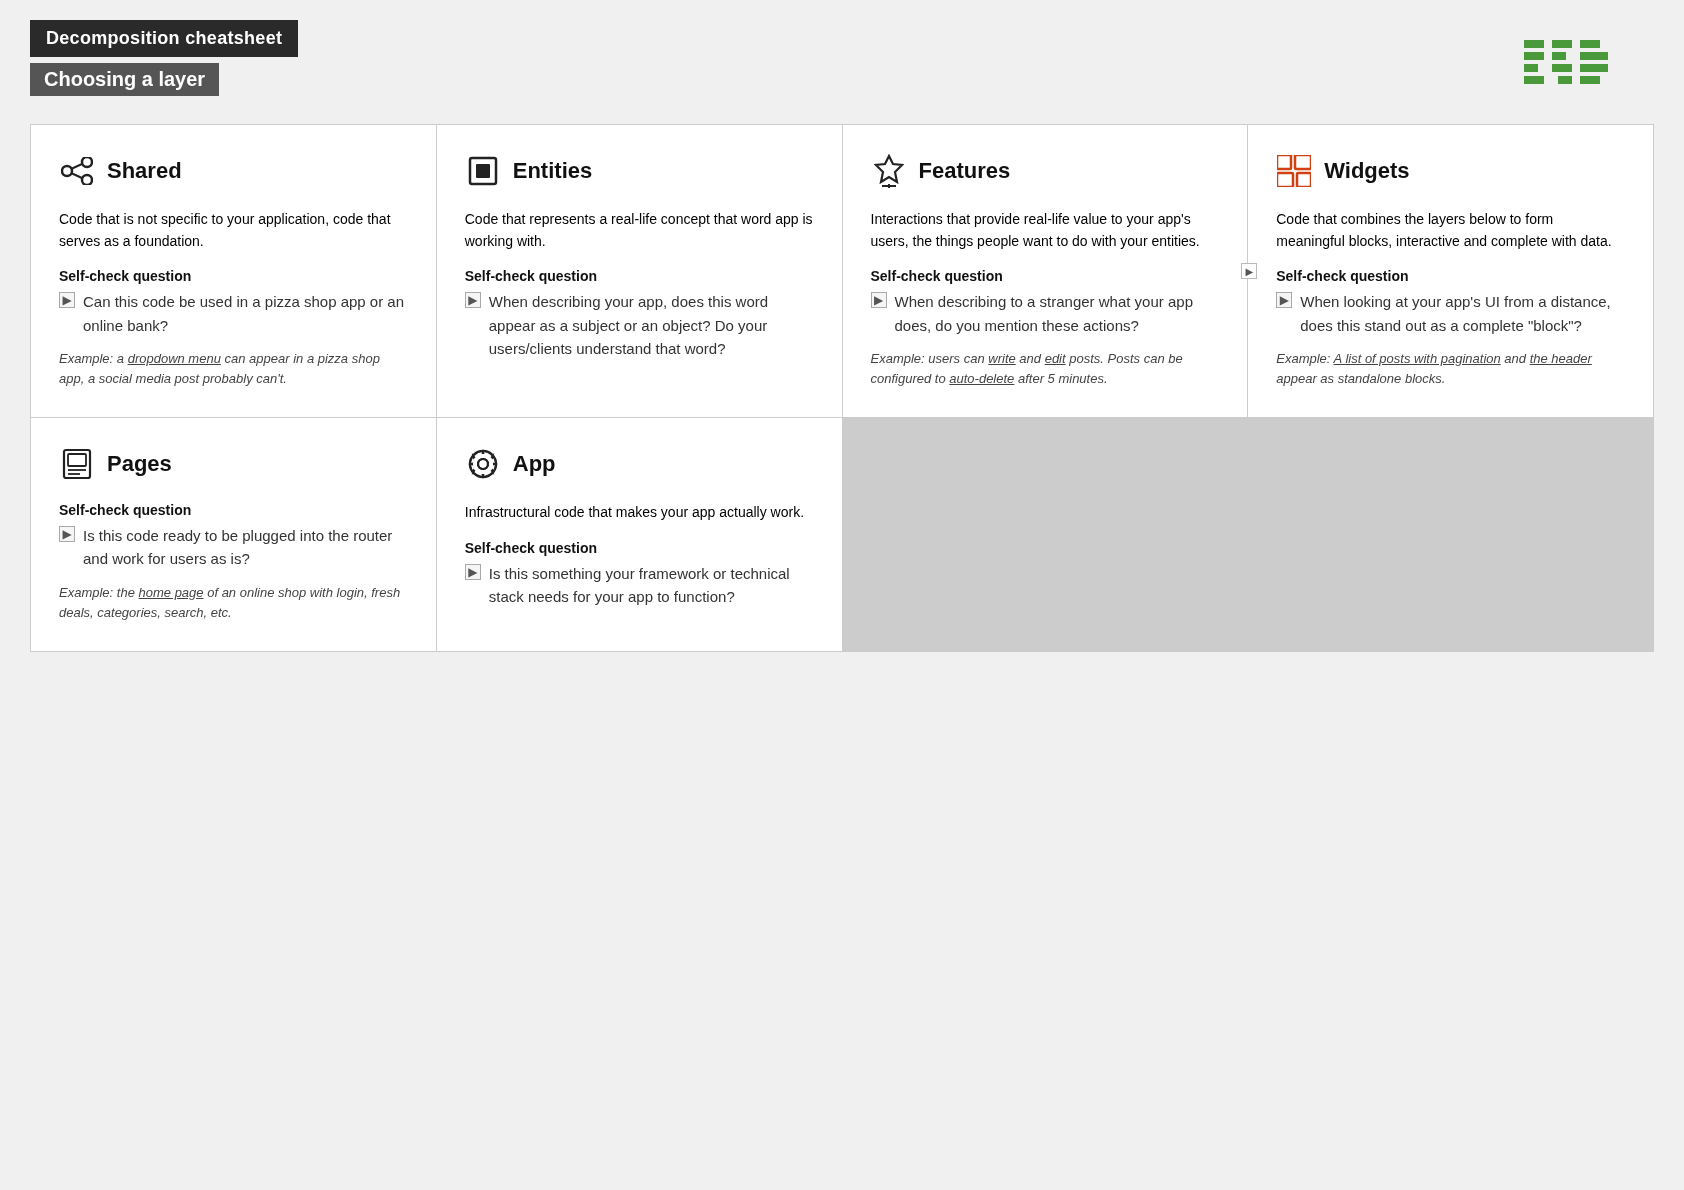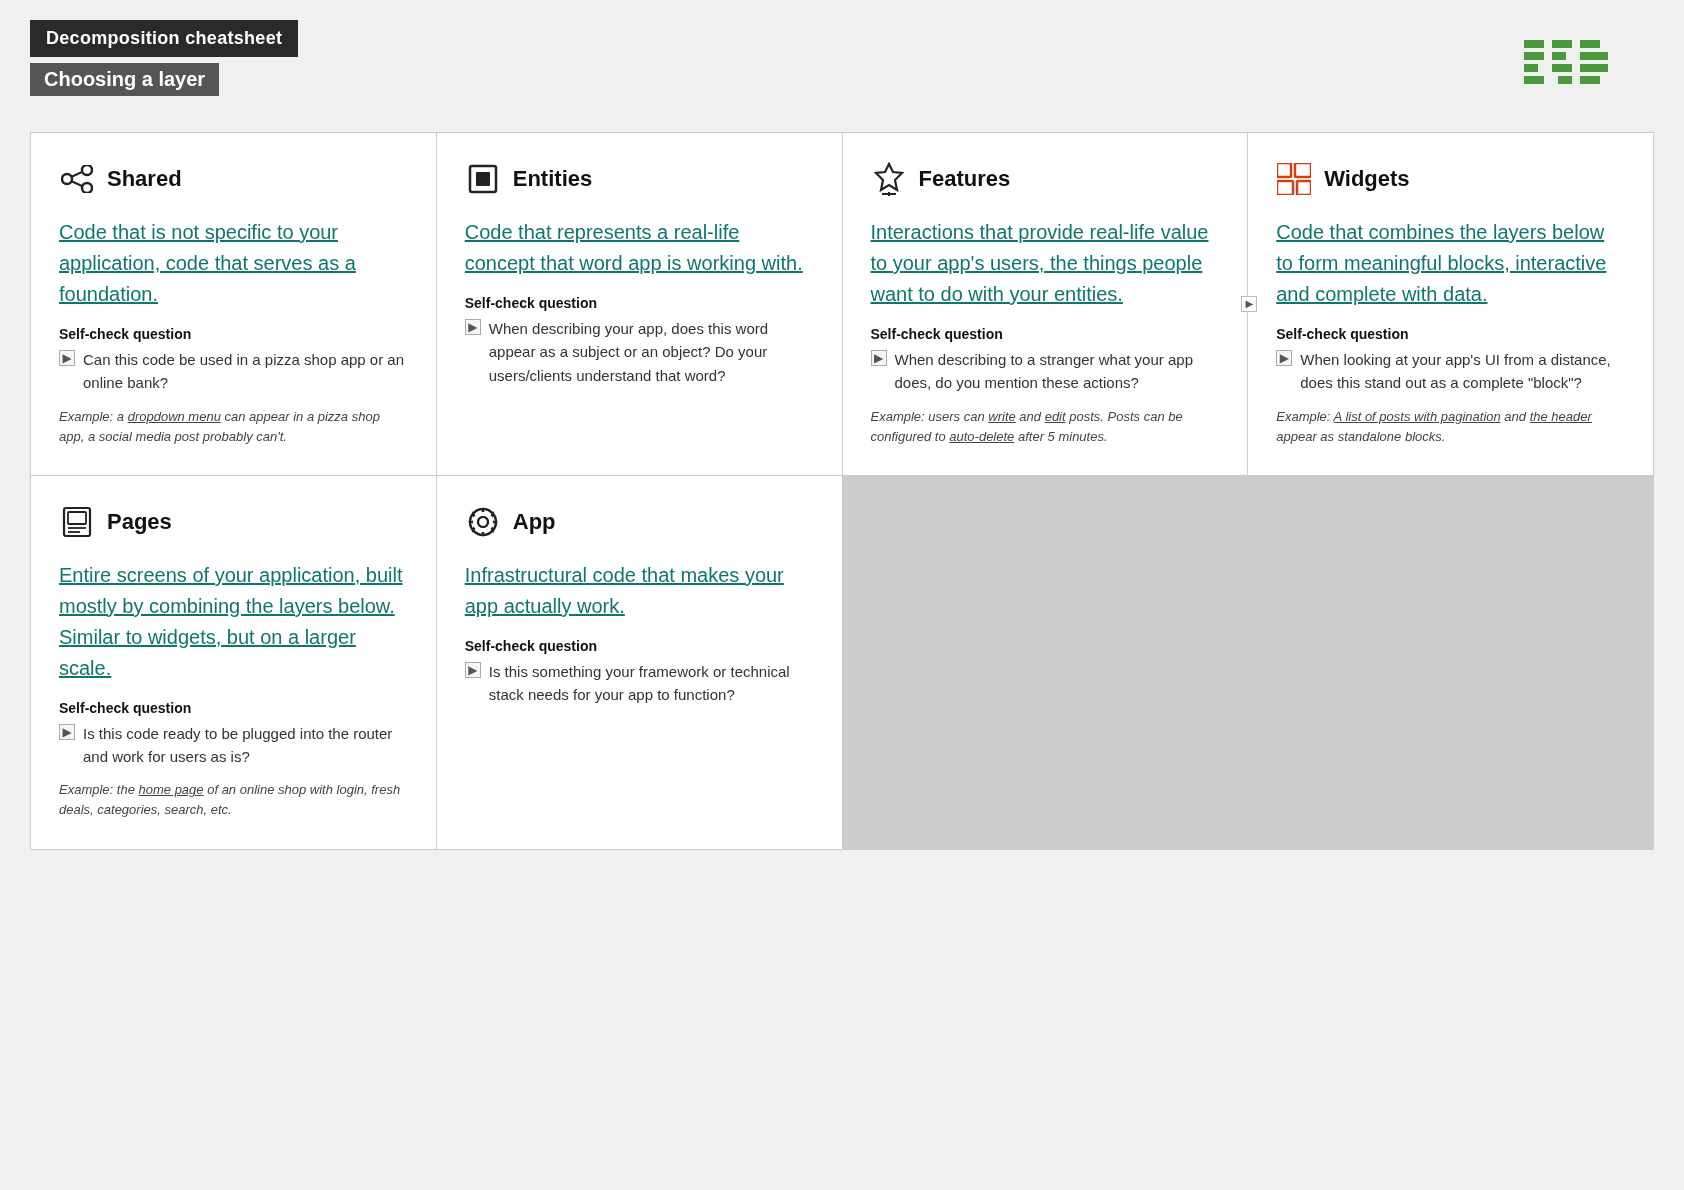--- a/index.html
+++ b/index.html
@@ -33,21 +33,21 @@
       padding: 5px 14px;
     }
     .logo-area {
       position: absolute;
       top: 20px;
       right: 40px;
     }
 
     .page-header {
       position: relative;
-      margin-bottom: 36px;
+      margin-bottom: 28px;
     }
 
     .grid-container {
       display: grid;
       grid-template-columns: repeat(4, 1fr);
       grid-template-rows: repeat(2, auto);
       gap: 0;
       background: #ccc;
       border: 1px solid #ccc;
       gap: 1px;
@@ -75,25 +75,24 @@
       flex-shrink: 0;
     }
 
     .card-title {
       font-size: 22px;
       font-weight: 700;
       color: #111;
     }
 
     .card-description {
-      font-size: 20px;
+      font-size: 14px;
       line-height: 1.55;
-      color: #0f766e;
+      color: #000000;
       margin-bottom: 16px;
-      text-decoration: underline;
     }
 
     .self-check-label {
       font-size: 14px;
       font-weight: 700;
       color: #111;
       margin-bottom: 6px;
     }
 
     .self-check-container {
@@ -282,21 +281,20 @@
       <div class="card-icon">
         <svg width="30" height="32" viewBox="0 0 30 32">
           <rect x="2" y="2" width="26" height="28" rx="2" fill="none" stroke="#222" stroke-width="2.2"></rect>
           <rect x="6" y="6" width="18" height="12" rx="1" fill="none" stroke="#222" stroke-width="1.8"></rect>
           <line x1="6" y1="22" x2="24" y2="22" stroke="#222" stroke-width="1.8"></line>
           <line x1="6" y1="26" x2="18" y2="26" stroke="#222" stroke-width="1.8"></line>
         </svg>
       </div>
       <div class="card-title">Pages</div>
     </div>
-    <p class="card-description">Entire screens of your application, built mostly by combining the layers below. Similar to widgets, but on a larger scale.</p>
     <div class="self-check-label">Self-check question</div>
     <div class="self-check-container">
       <div class="arrow-bullet">▶</div>
       <div class="self-check-question">Is this code ready to be plugged into the router and work for users as is?</div>
     </div>
     <p class="card-example">
       Example: the <u>home page</u> of an online shop with login, fresh deals, categories, search, etc.
     </p>
   </div>
 

